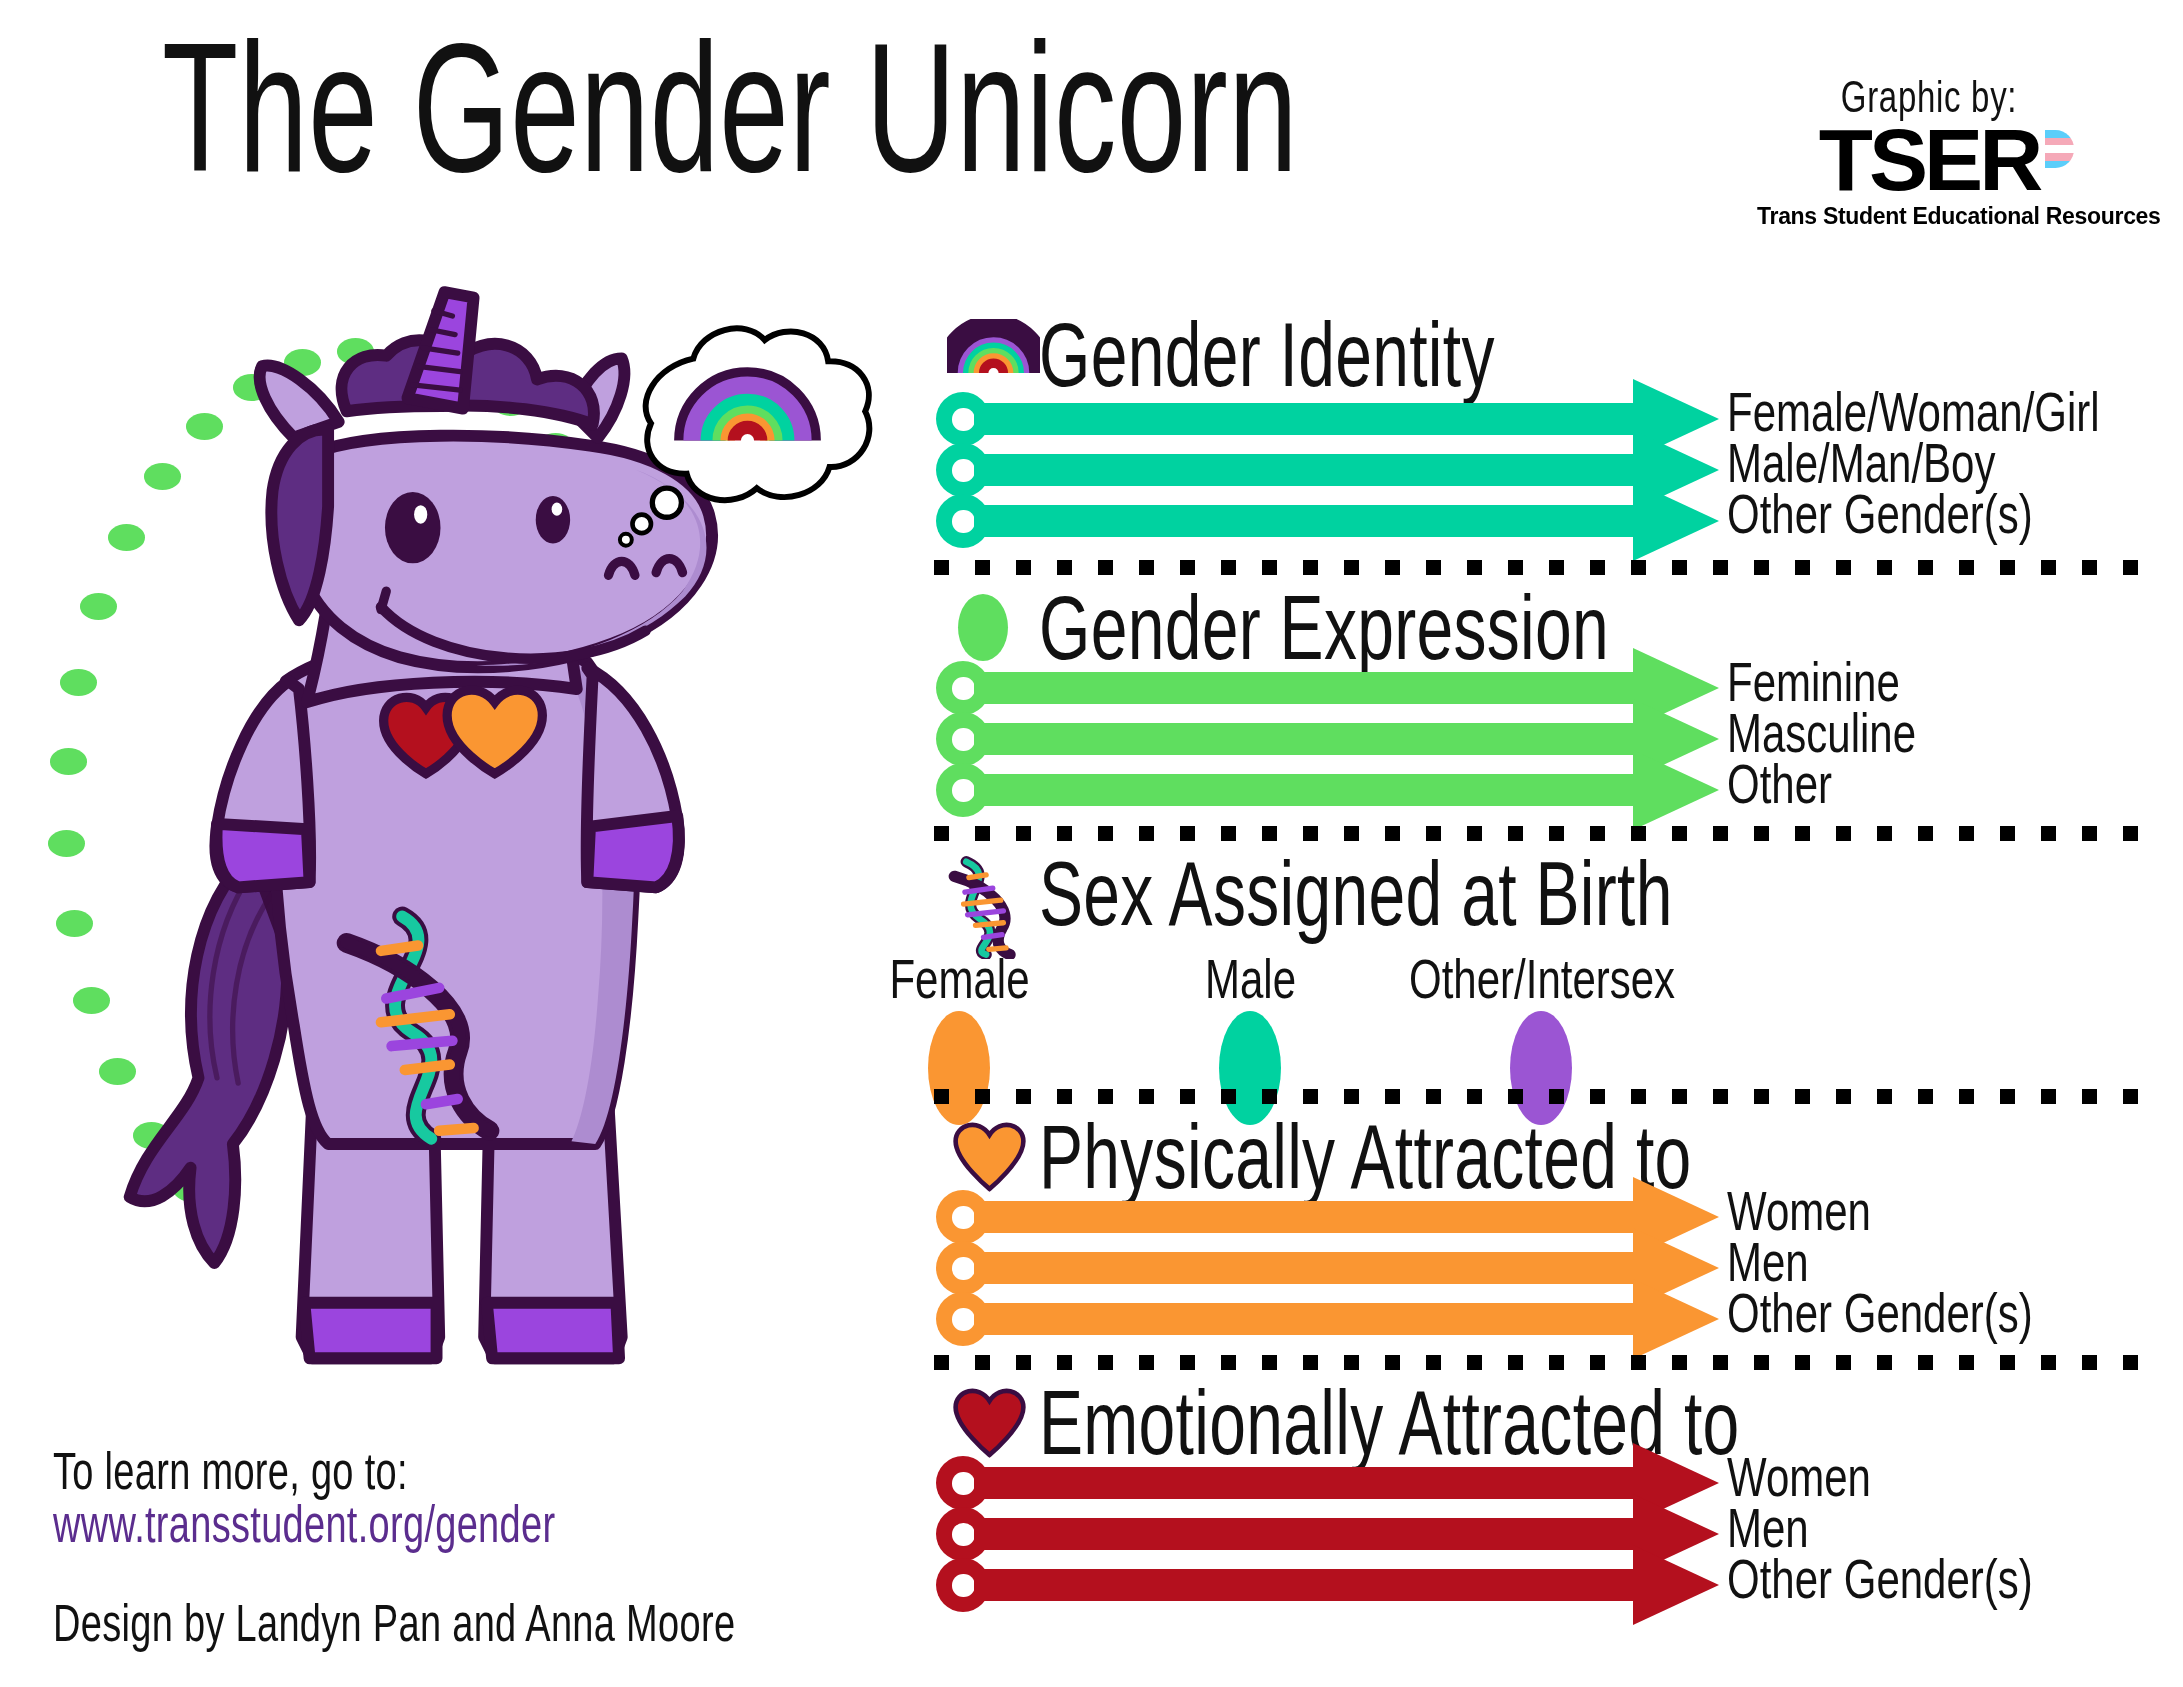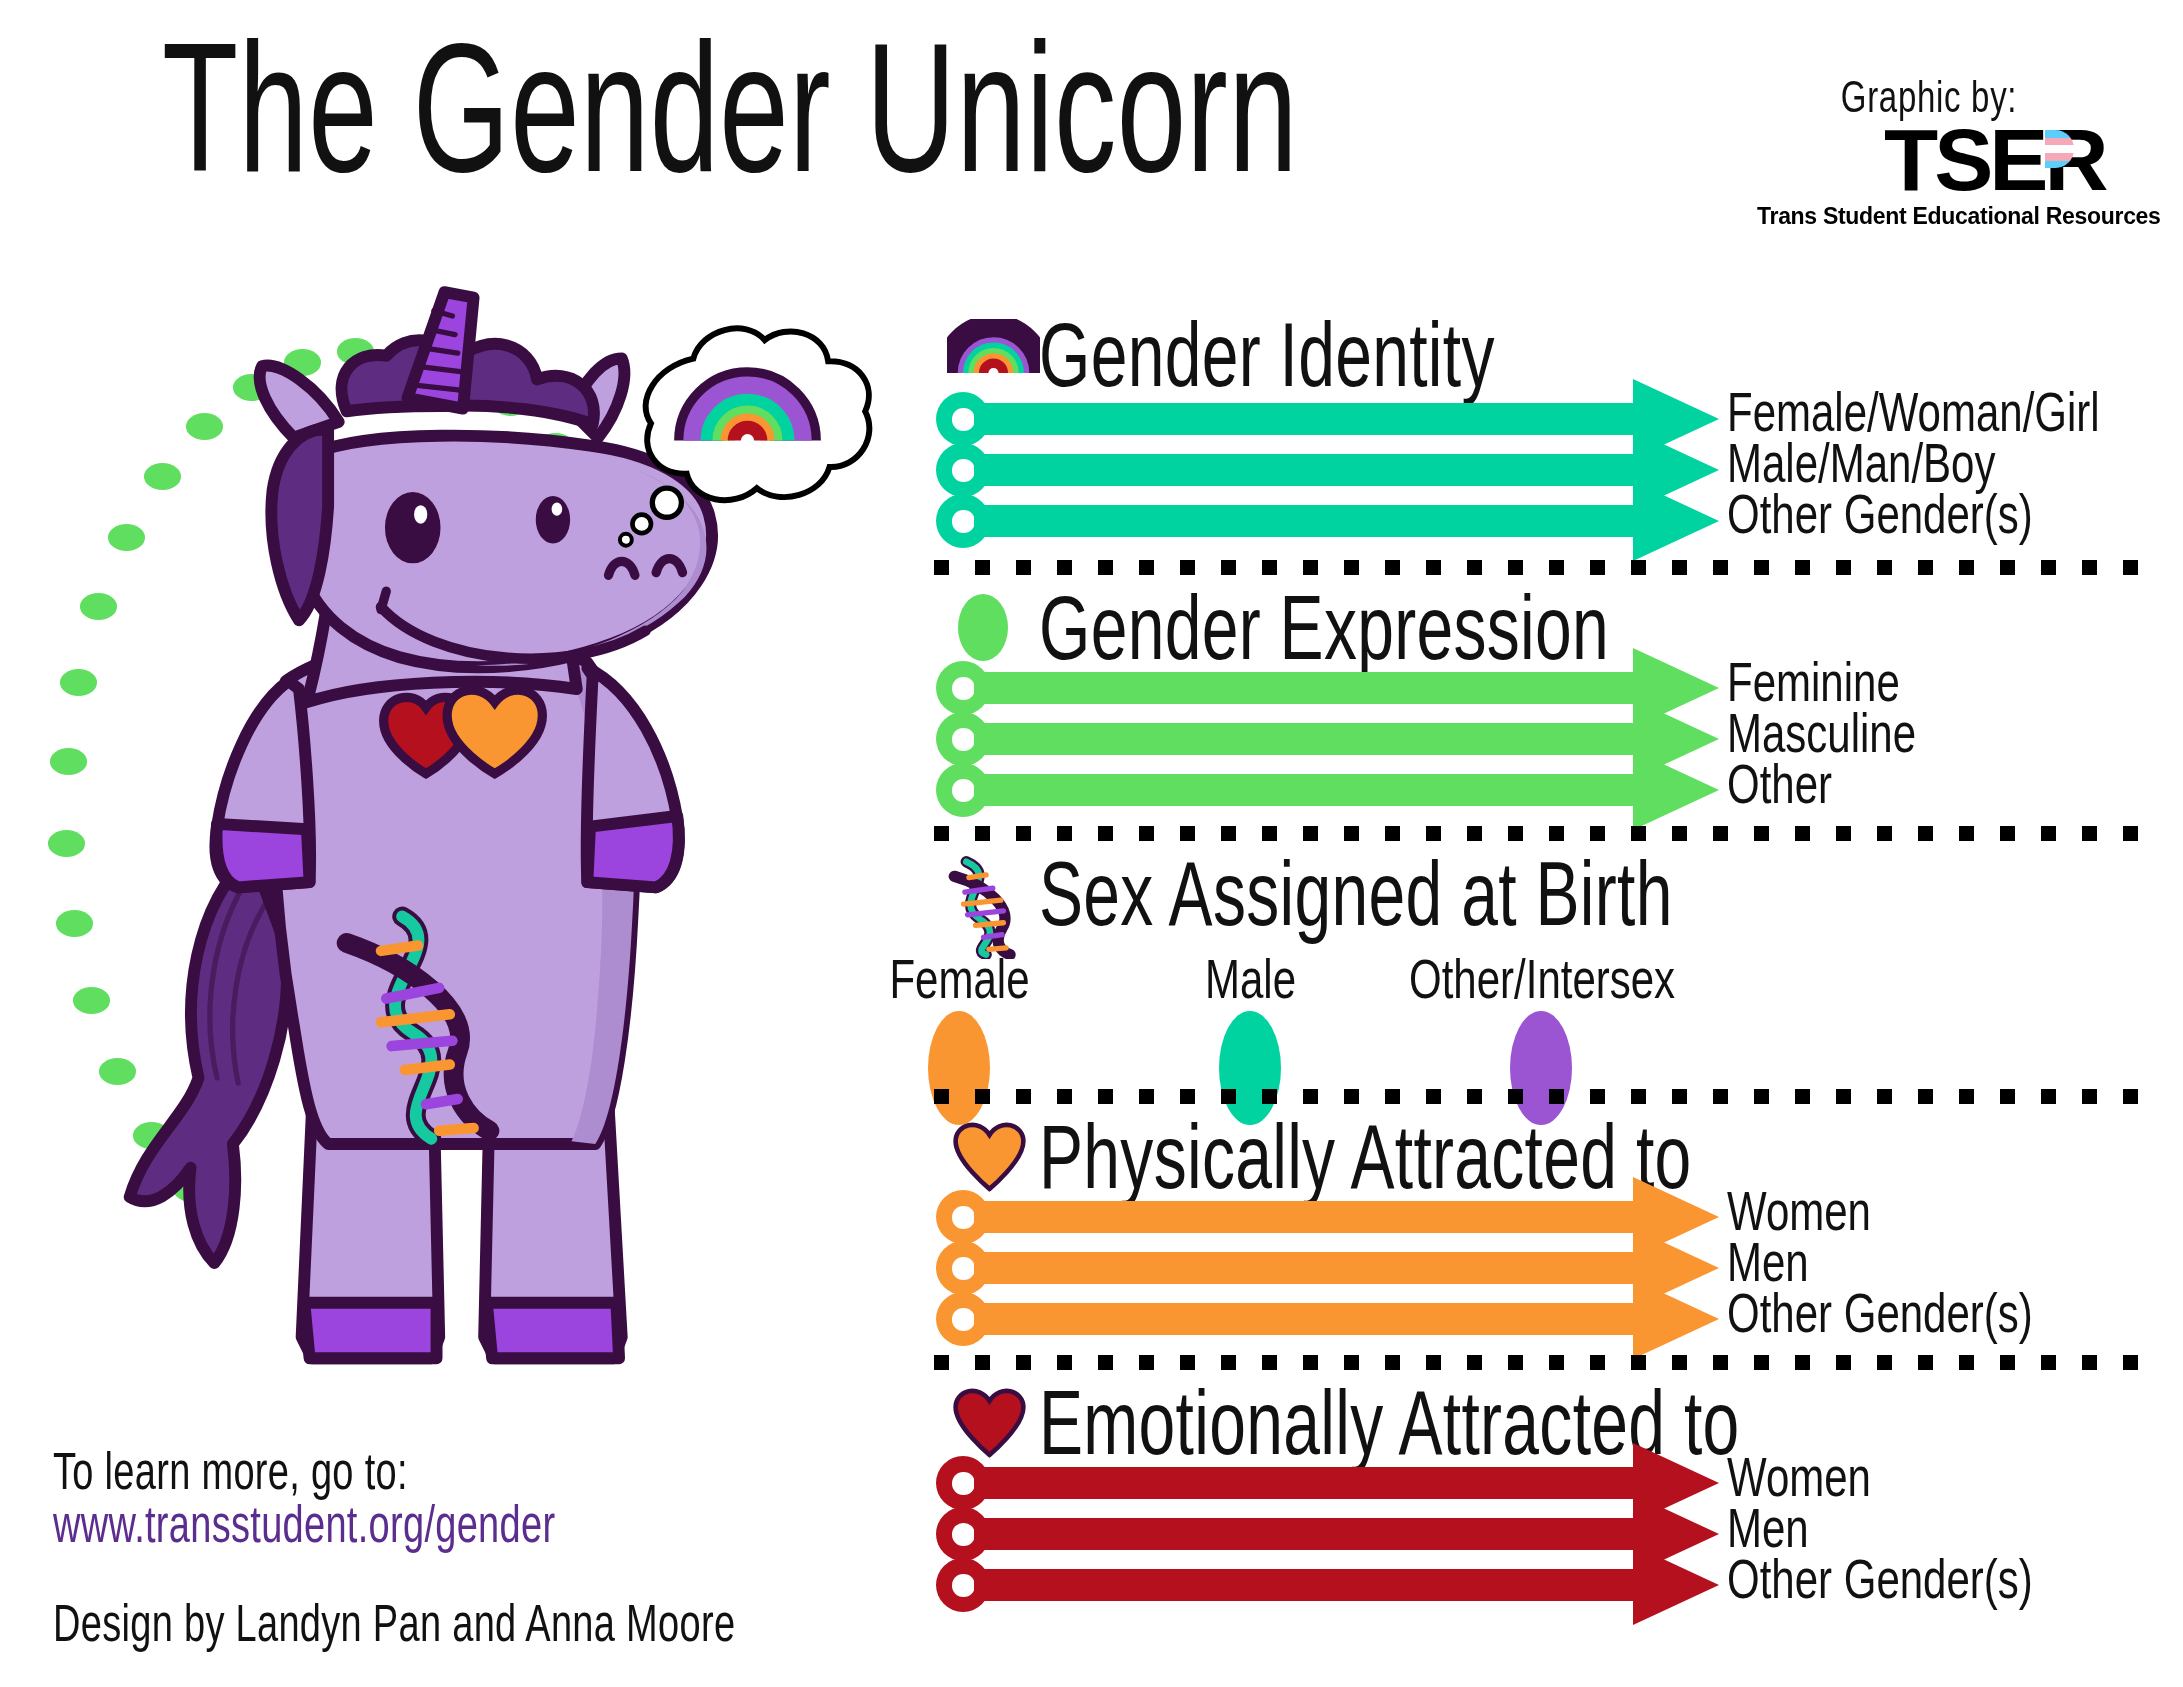--- a/index.html
+++ b/index.html
@@ -15,21 +15,21 @@
         transform:scaleY(1.38);transform-origin:left center;white-space:nowrap;}
 
   
   #page-title{left:162px;top:14.6px;font-size:130px;line-height:1;color:#111;
               transform:scaleY(1.42) scaleX(.96);transform-origin:left top;white-space:nowrap;}
 
   
   #tser-block{left:1757px;top:71px;width:344px;text-align:center;}
   #tser-graphic-by{font-size:33px;color:#111;transform:scaleY(1.35);transform-origin:center top;
                    letter-spacing:0.7px;white-space:nowrap;}
-  #tser-wordmark{position:relative;margin-top:12px;height:81px;text-align:right;}
+  #tser-wordmark{position:relative;margin-top:12px;height:81px;}
   #tser-wordmark .tser-text{font-family:"Liberation Sans","DejaVu Sans",sans-serif;
         font-weight:bold;font-size:87px;line-height:78px;color:#000;letter-spacing:-4px;
         transform:scaleX(1.02);display:block;}
   #tser-flag{position:absolute;right:27px;top:9.3px;width:29px;height:38px;overflow:hidden;
              border-radius:0 18.5px 18.5px 0;}
   #tser-flag i{display:block;height:20%;}
   #tser-tagline{font-family:"Liberation Sans","DejaVu Sans",sans-serif;font-weight:bold;
                 font-size:23px;color:#000;margin-top:1.3px;letter-spacing:-0.3px;white-space:nowrap;}
 
   

